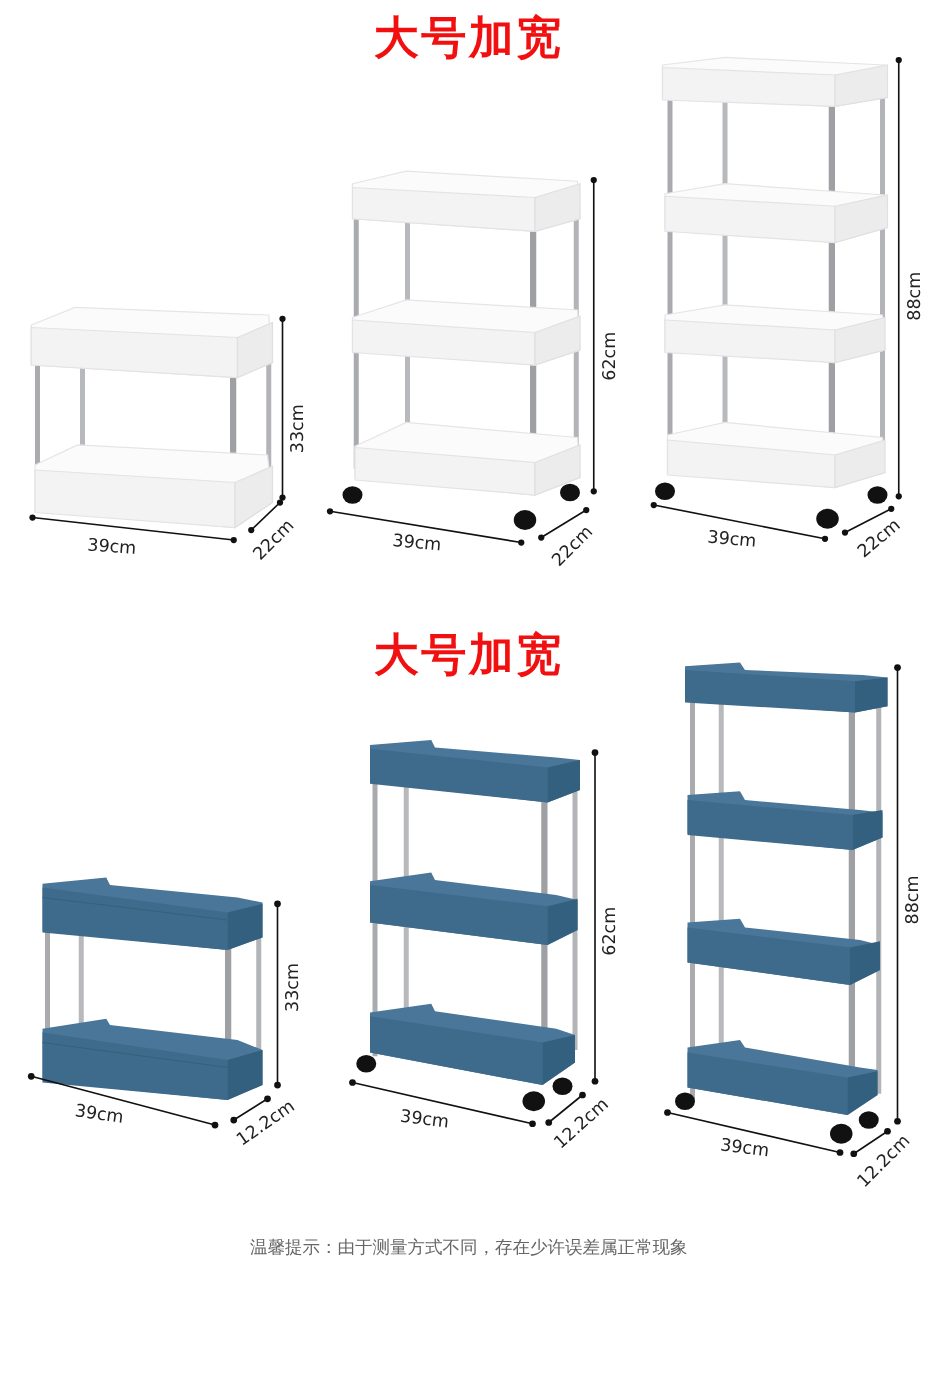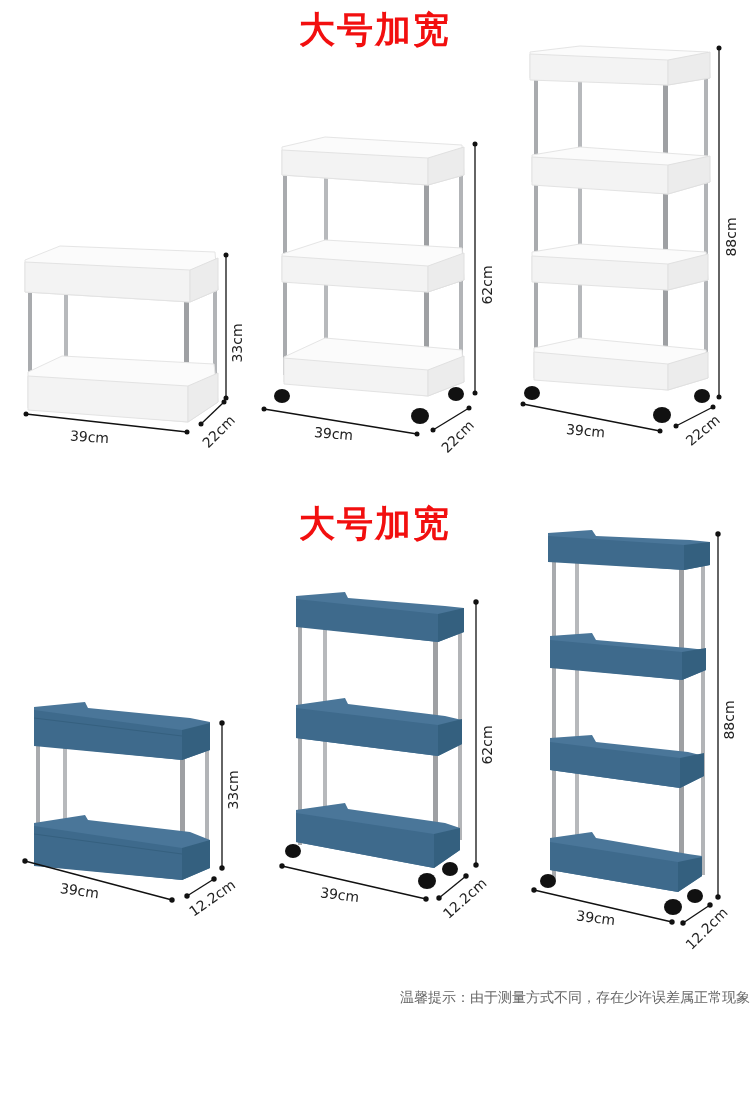--- a/index.html
+++ b/index.html
@@ -243,13 +243,13 @@
       <circle cx="198" cy="377" r="2.7" fill="#111"></circle>
     <line x1="163" y1="403" x2="190" y2="385" stroke="#111" stroke-width="1.3"></line>
     <circle cx="163" cy="403" r="2.7" fill="#111"></circle>
       <circle cx="190" cy="385" r="2.7" fill="#111"></circle>
     <text class="dim" x="56" y="403" transform="rotate(7 78 400)">39cm</text>
     <text class="dim" x="0" y="0" transform="translate(214 200) rotate(-90)" text-anchor="middle">88cm</text>
     <text class="dim" x="0" y="0" transform="translate(190 412) rotate(-45)" text-anchor="middle">12.2cm</text>
   </svg>
 </div>
 
-<div class="note" style="width:750px;text-align:right;">温馨提示：由于测量方式不同，存在少许误差属正常现象</div>
+<div class="note" style="width:750px;">温馨提示：由于测量方式不同，存在少许误差属正常现象</div>
 
 </body></html>

